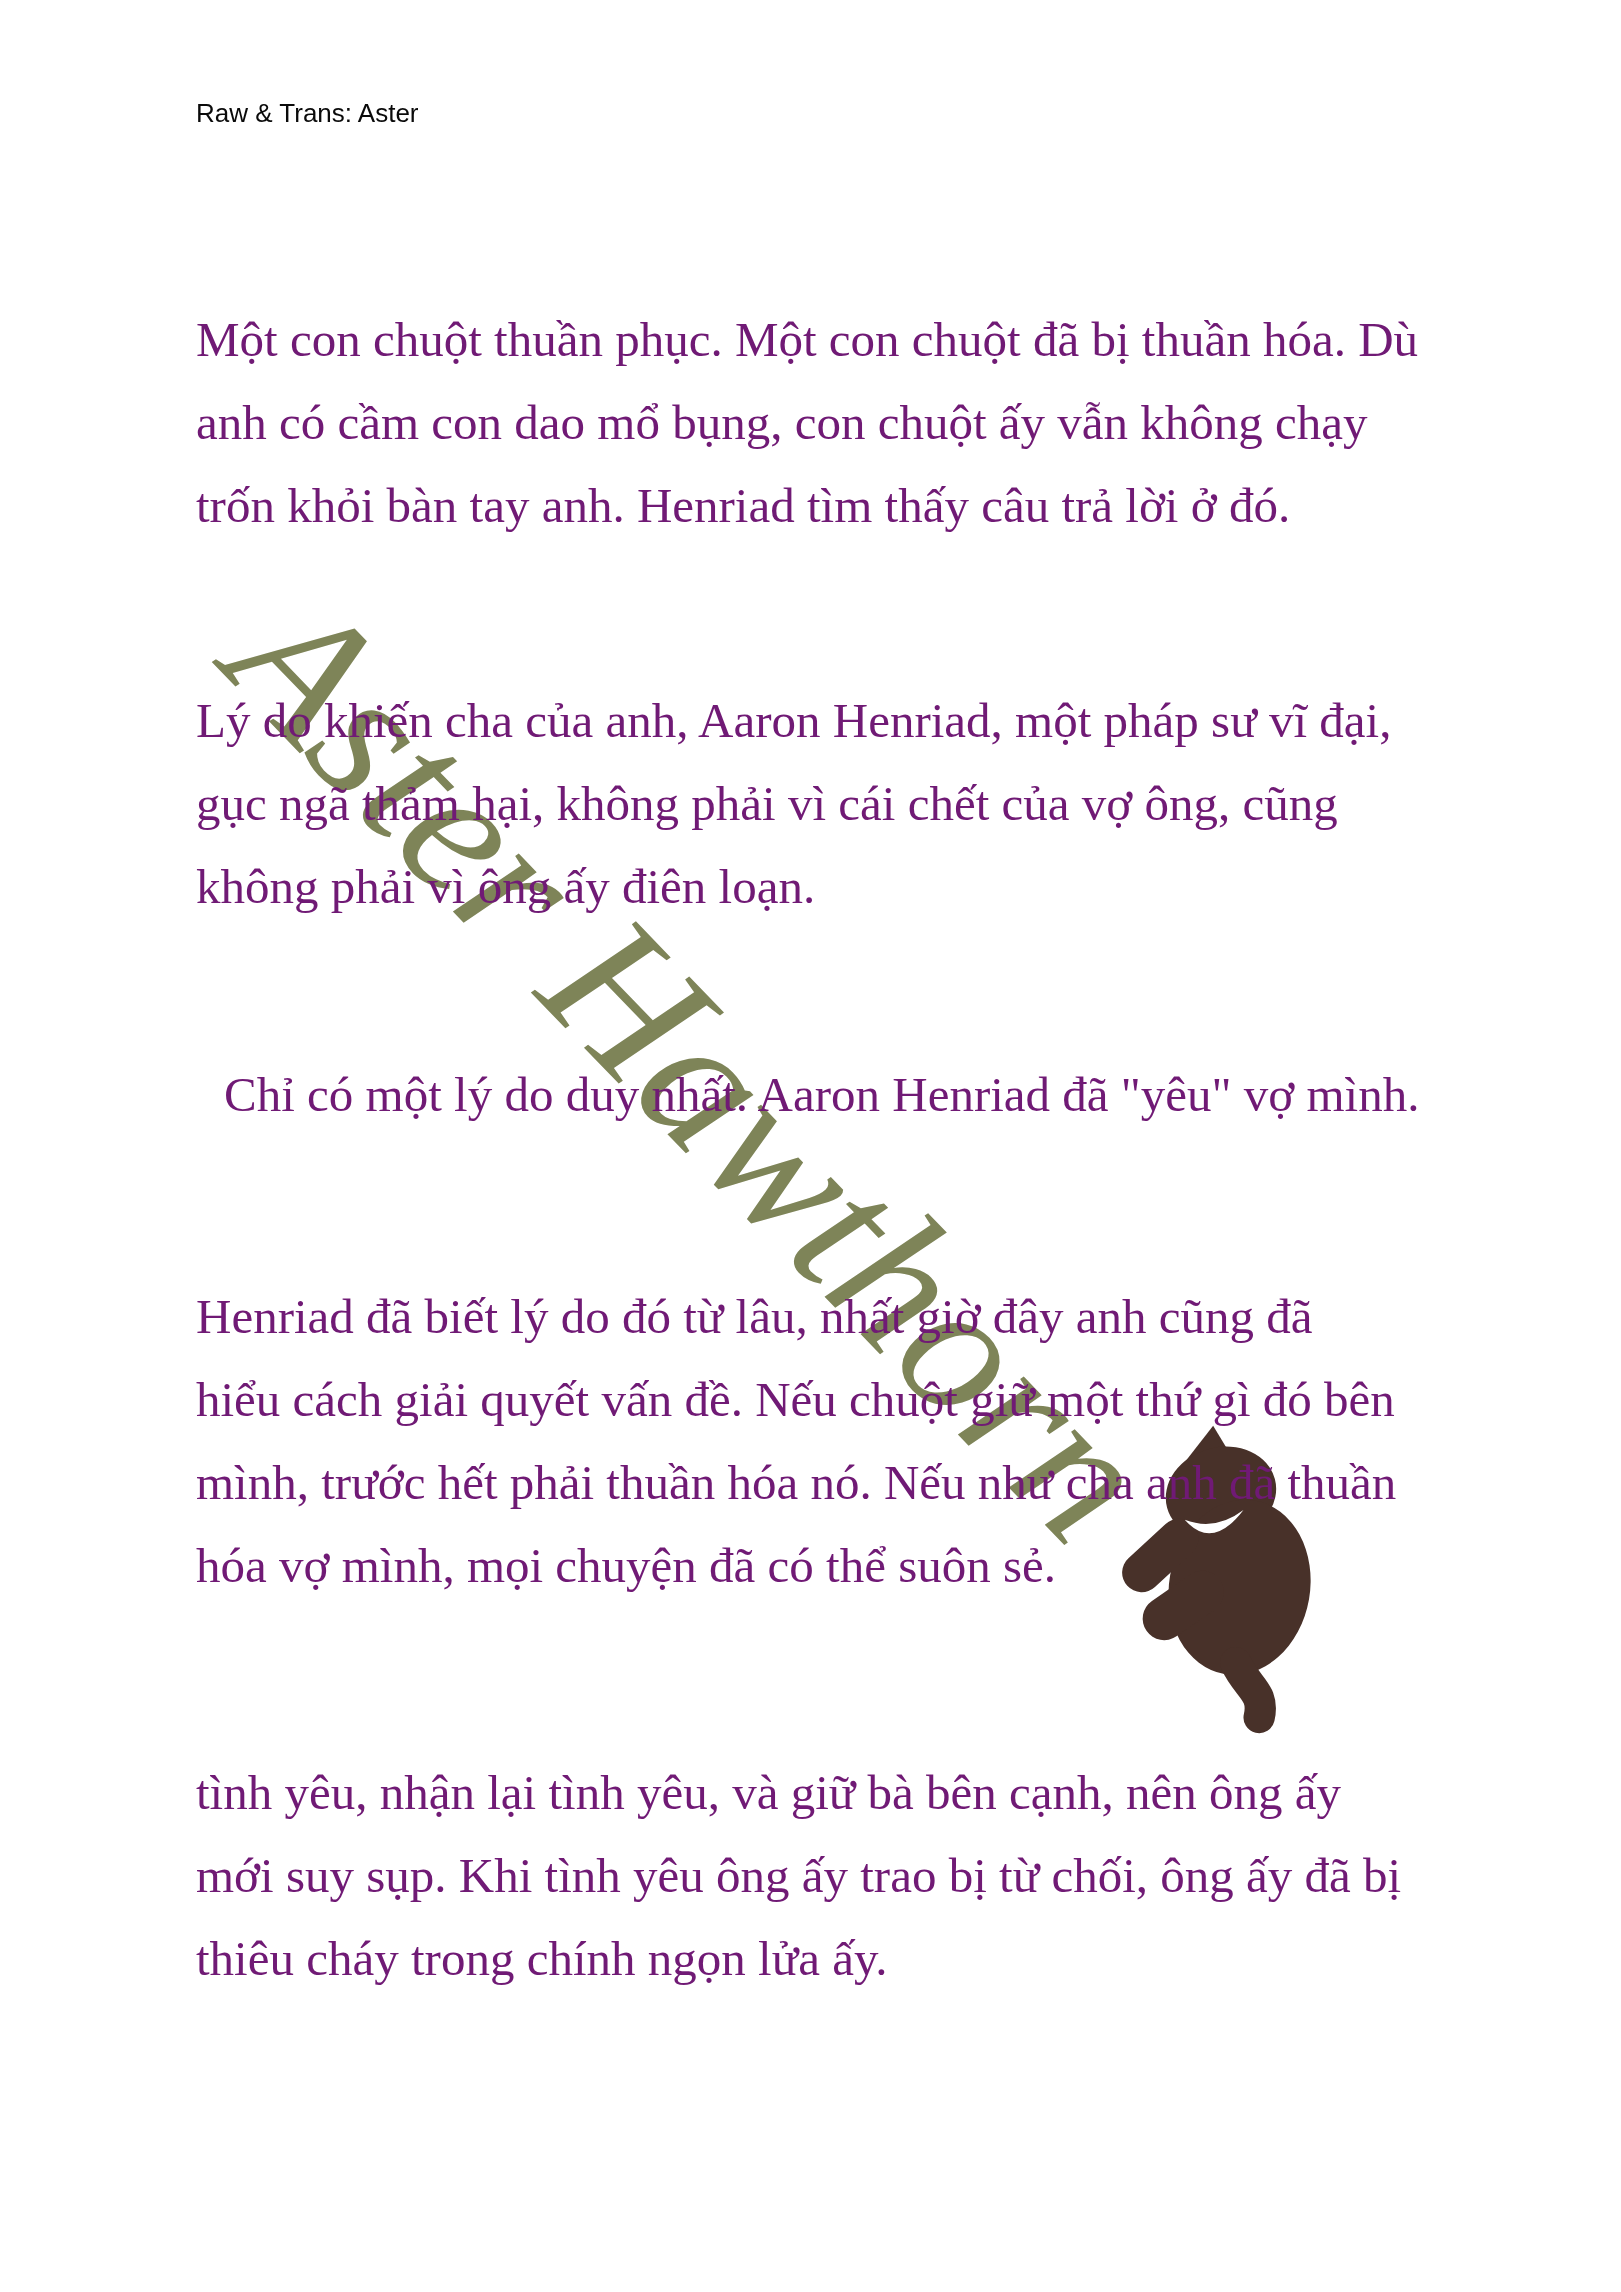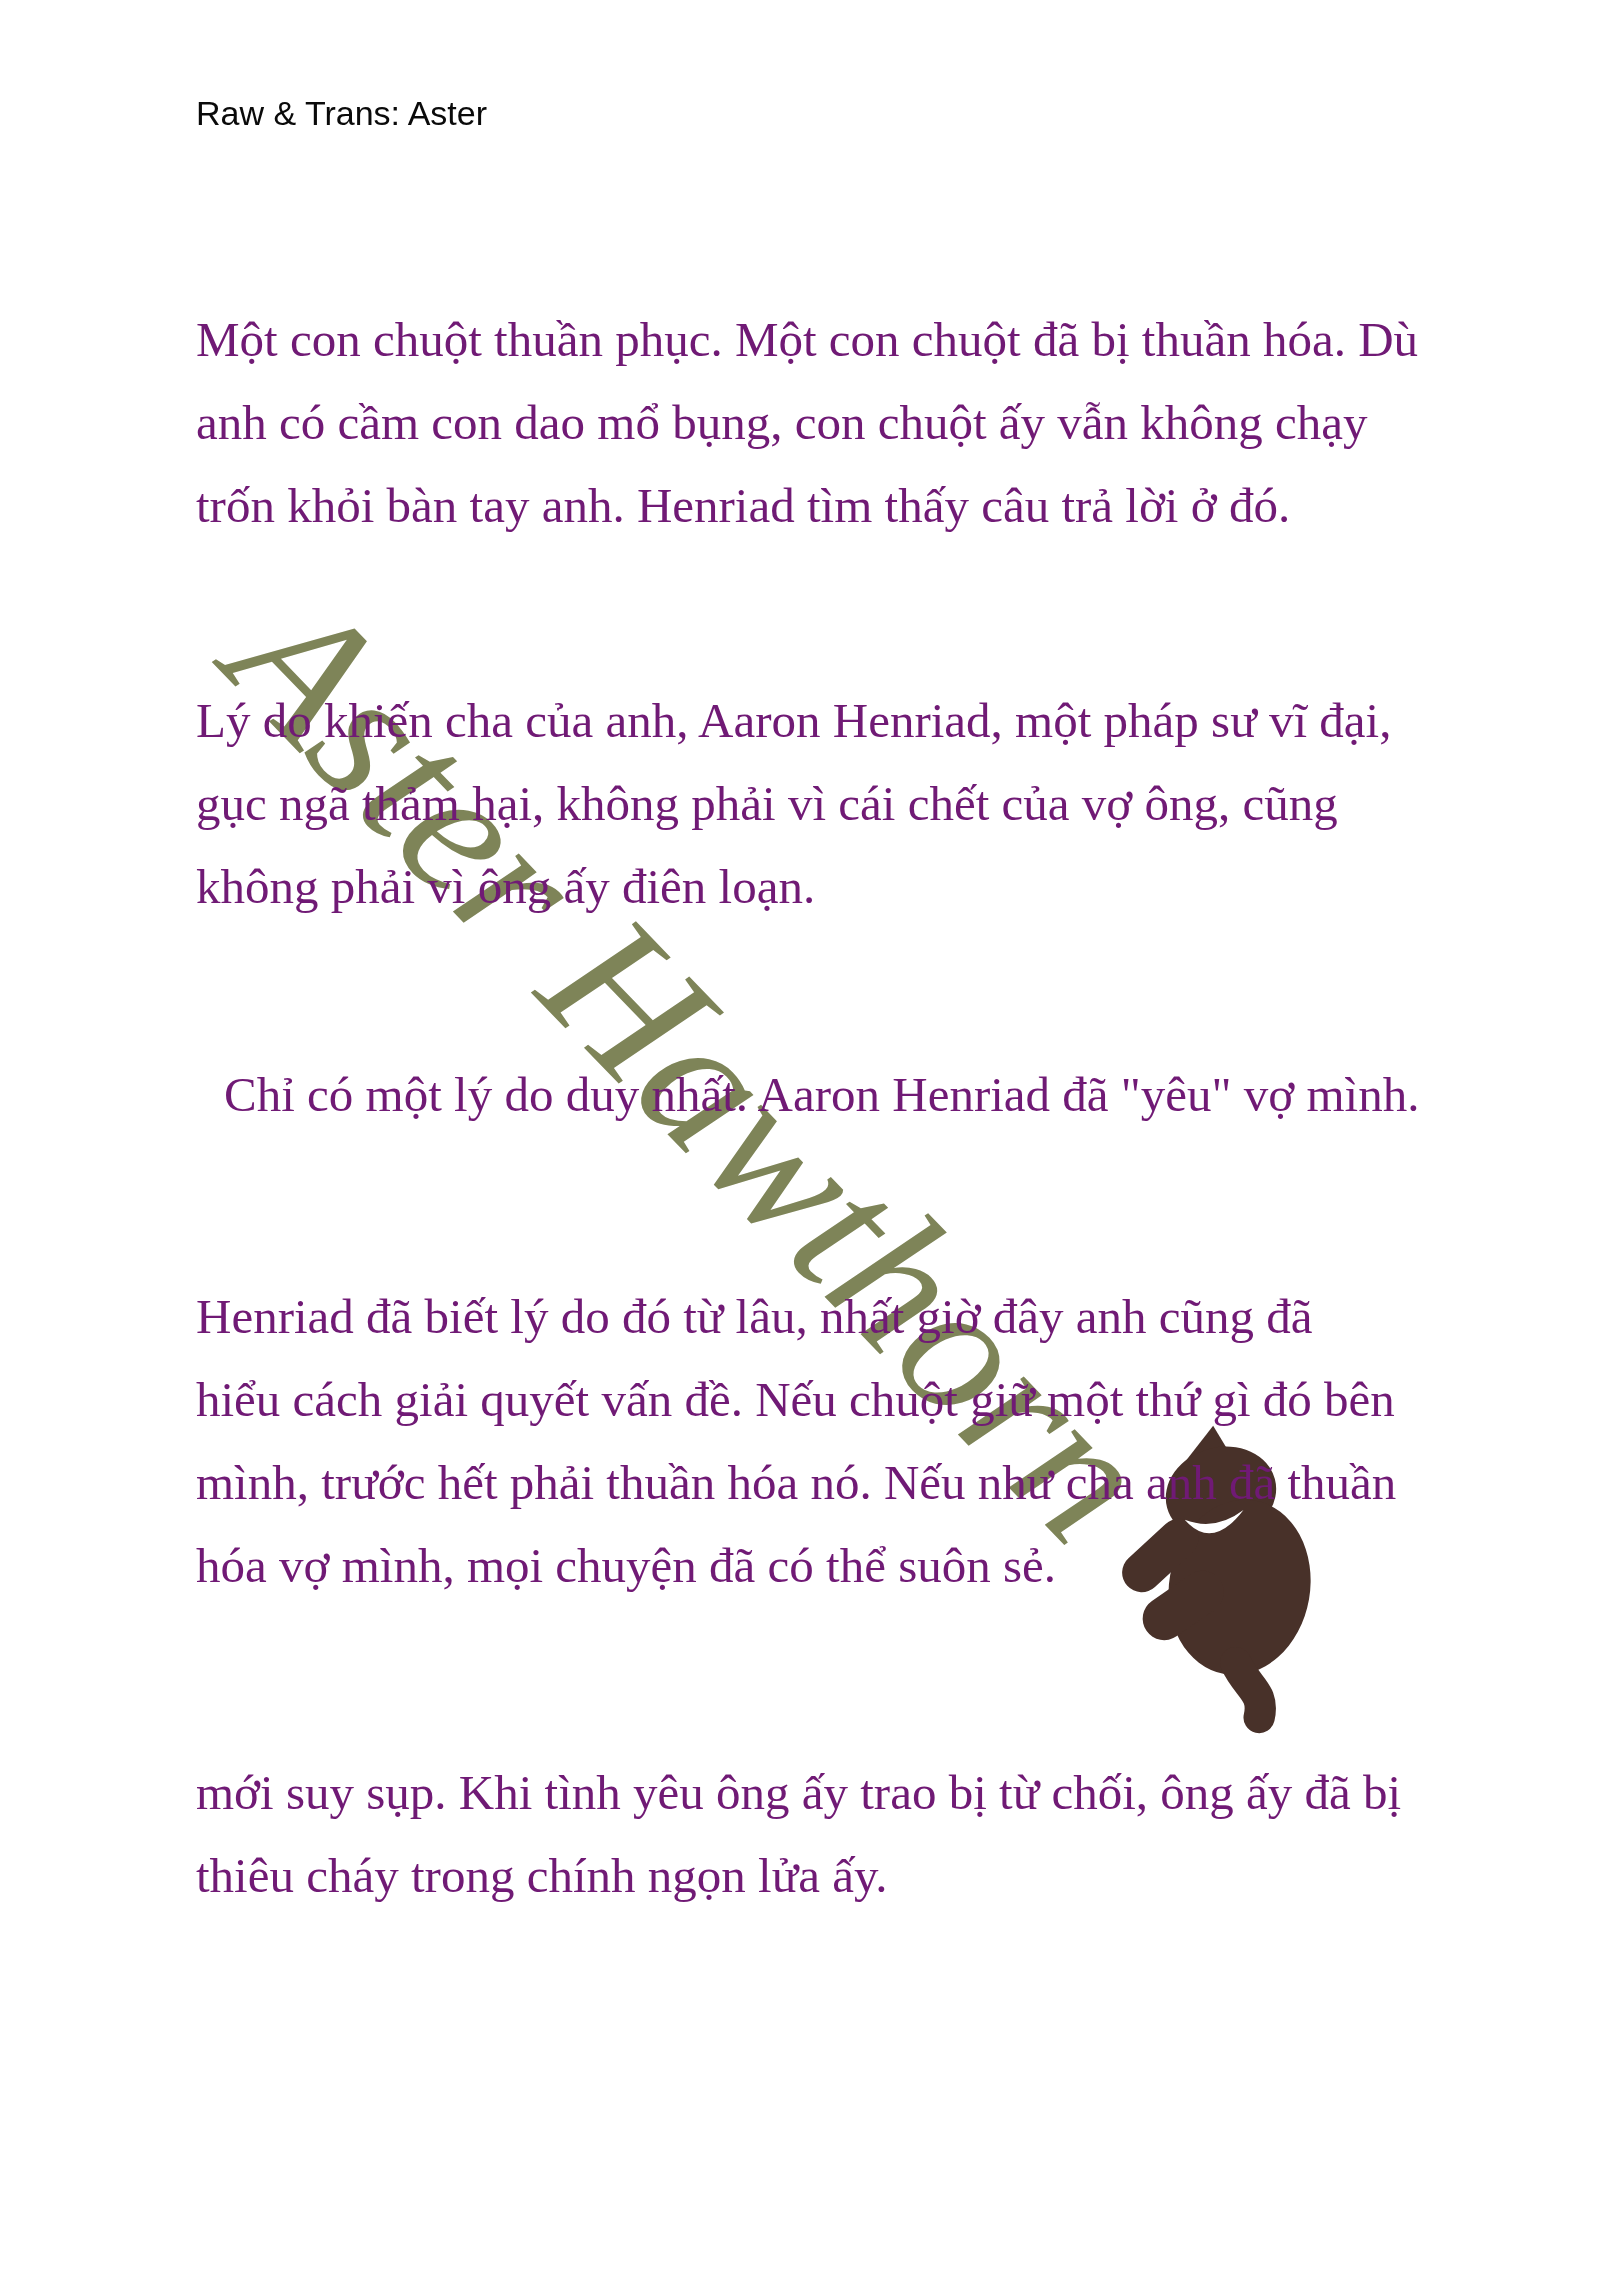--- a/index.html
+++ b/index.html
@@ -7,21 +7,21 @@
     position:relative;
     width:1621px;height:2293px;
     background:#ffffff;
     overflow:hidden;
     font-family:"Liberation Serif", serif;
   }
   .credit-header{
     position:absolute;
     left:196px;top:94px;
     font-family:"Liberation Sans", sans-serif;
-    font-size:34px;line-height:39px;
+    font-size:26px;line-height:39px;
     color:#0a0a0a;
     white-space:nowrap;
     z-index:3;
   }
   .watermark{
     position:absolute;
     left:78px;top:956px;
     font-family:"Liberation Serif", serif;
     font-style:italic;
     font-size:191px;line-height:1.15;
@@ -99,19 +99,20 @@
     <div class="paragraph p3">
         <div class="line">Chỉ có một lý do duy nhất. Aaron Henriad đã "yêu" vợ mình.</div>
       </div>
     <div class="paragraph p4">
         <div class="line">Henriad đã biết lý do đó từ lâu, nhất giờ đây anh cũng đã</div>
         <div class="line">hiểu cách giải quyết vấn đề. Nếu chuột giữ một thứ gì đó bên</div>
         <div class="line">mình, trước hết phải thuần hóa nó. Nếu như cha anh đã thuần</div>
         <div class="line">hóa vợ mình, mọi chuyện đã có thể suôn sẻ.</div>
       </div>
     <div class="paragraph p5">
+        <div class="line">tình yêu, nhận lại tình yêu, và giữ bà bên cạnh, nên ông ấy</div>
         <div class="line">mới suy sụp. Khi tình yêu ông ấy trao bị từ chối, ông ấy đã bị</div>
         <div class="line">thiêu cháy trong chính ngọn lửa ấy.</div>
       </div>
   </div>
 
 </div>
 
 
 </body></html>

